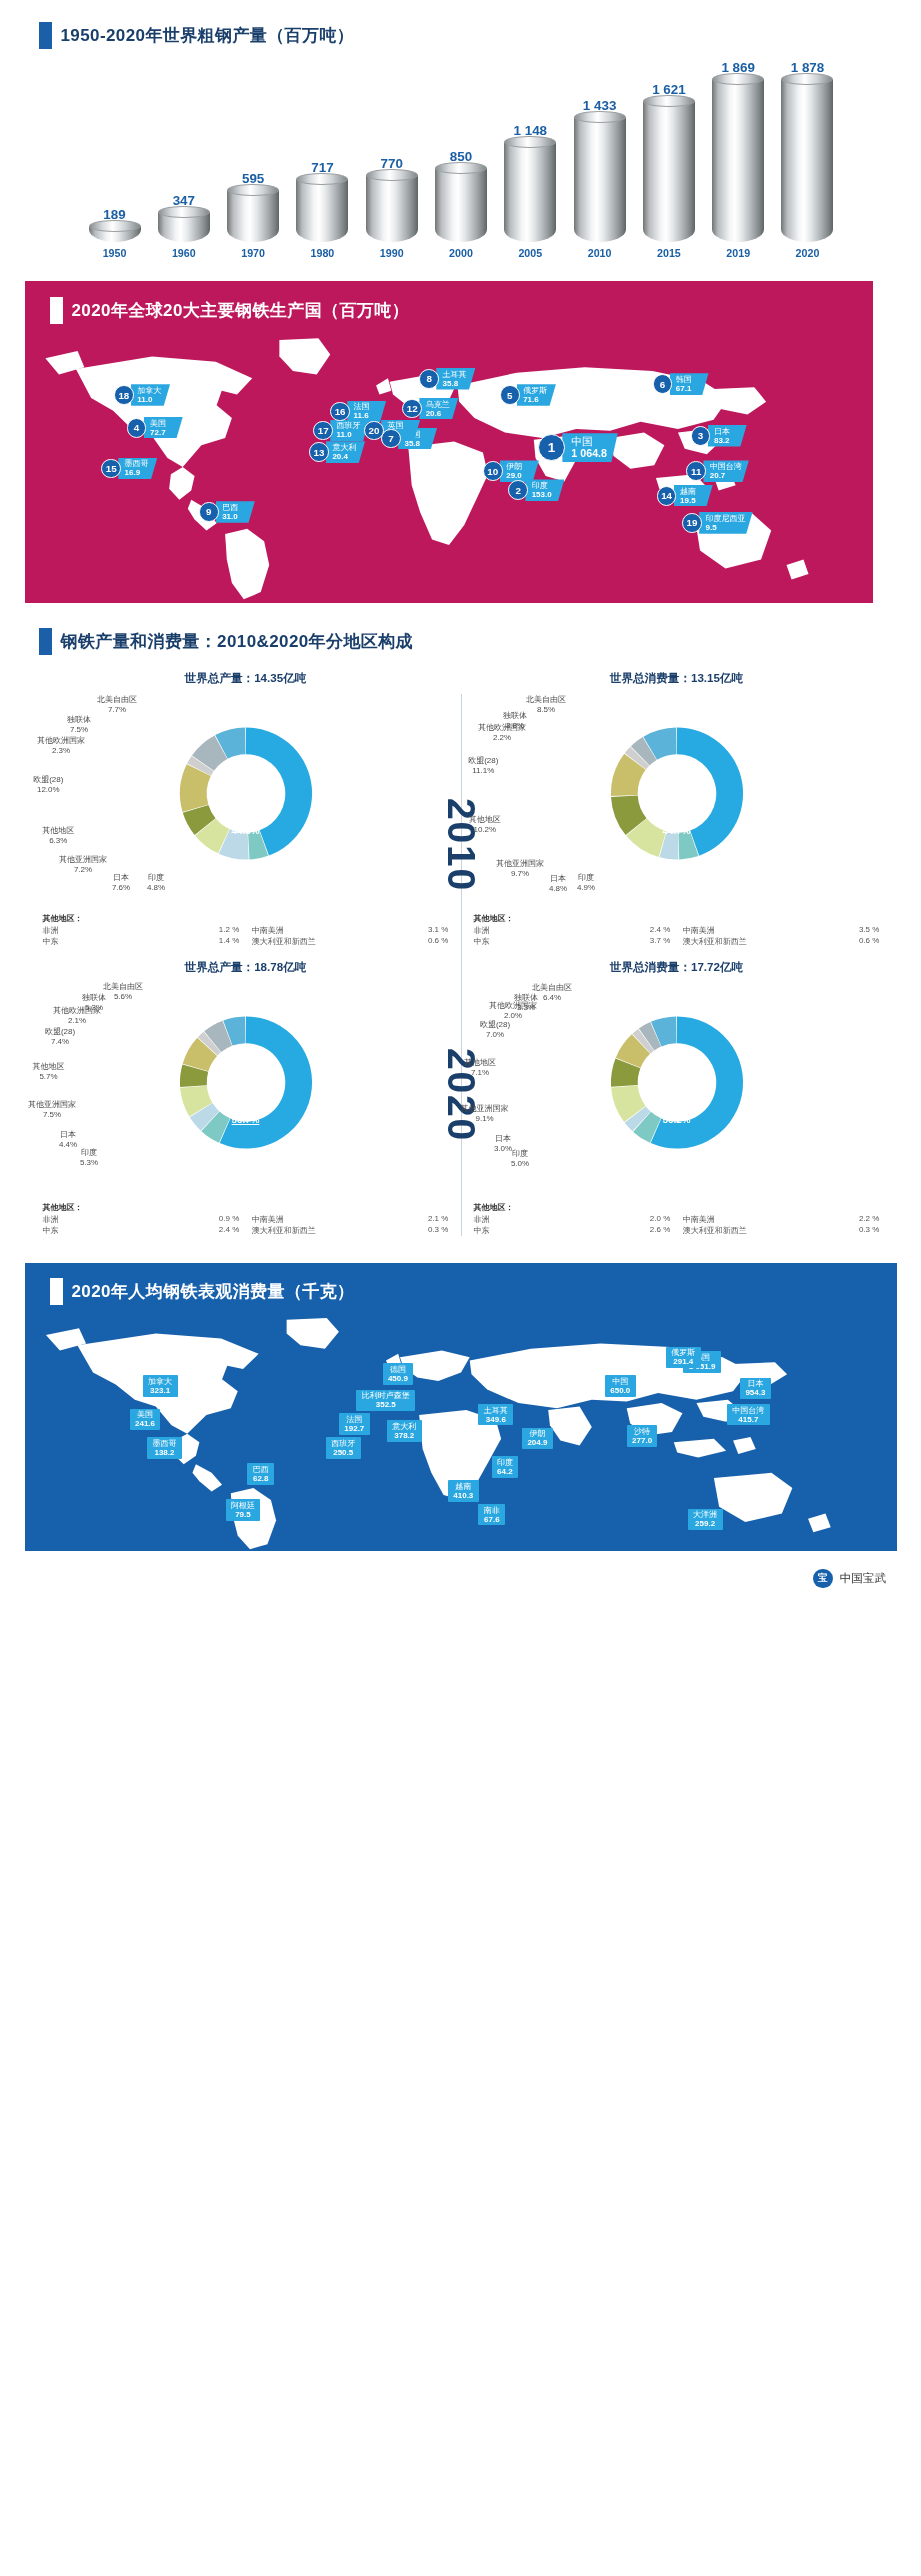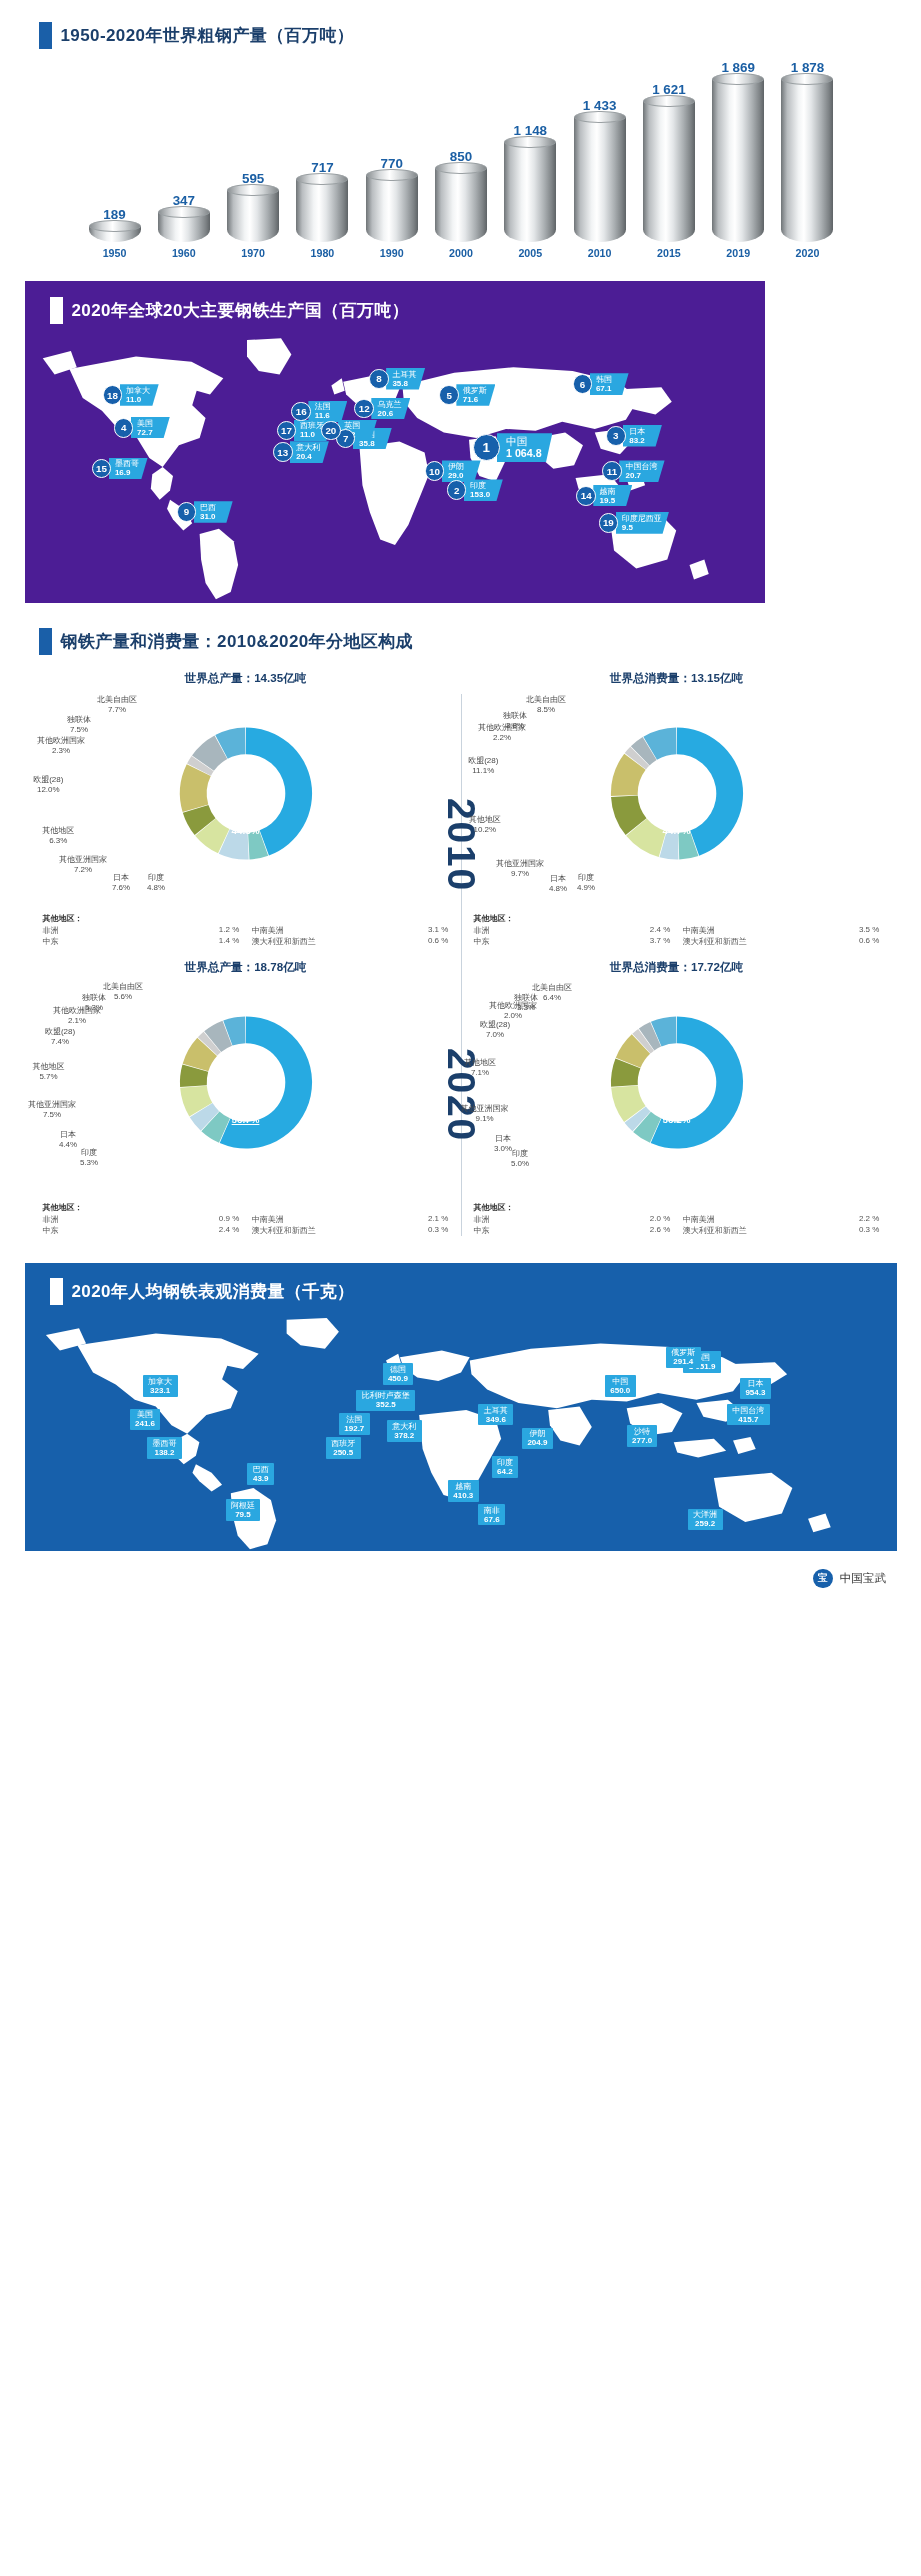--- a/index.html
+++ b/index.html
@@ -50,21 +50,21 @@
     border: 0.9px solid #9aa0a3;
   }
   .xlabels {
     display: flex; justify-content: center; gap: 14.3px; padding: 5.4px 36px 0 36px;
   }
   .xlabels div {
     width: 55px; text-align: center; font-size: 10.7px; color: #1b5fa4; font-weight: bold;
   }
 
   
-  #sec2 { background: #4c1d95; margin: 12.5px 25px 0 25px; width: 740px; height: 322px; position: relative; overflow: hidden; }
+  #sec2 { background: #be185d; margin: 12.5px 25px 0 25px; width: 848px; height: 322px; position: relative; overflow: hidden; }
   #sec2 .sec-title { padding-left: 25px; padding-top: 16px; }
   .mapbox { position: absolute; inset: 50px 0 0 0; }
   .mapbox svg { width: 100%; height: 100%; display: block; }
   .pin {
     position: absolute; display: flex; align-items: center; height: 19.7px;
   }
   .pin .num {
     width: 19.7px; height: 19.7px; border-radius: 50%; background: #1760ab;
     border: 1.8px solid #ffffff; color: #ffffff; font-size: 9.8px; font-weight: bold;
     display: flex; align-items: center; justify-content: center; z-index: 2;
@@ -610,21 +610,21 @@
           <path d="M790 194 L856 188 L880 206 L868 236 L826 246 L796 228 Z"></path>
           <path d="M898 242 L918 236 L924 252 L904 258 Z"></path>
         </g>
       </svg>
       <div id="tags">
           <div class="tag" style="left: 75.5%; top: 16%;">韩国<b>1 051.9</b></div>
           <div class="tag" style="left: 66.5%; top: 26%;">中国<b>650.0</b></div>
           <div class="tag" style="left: 13.5%; top: 26%;">加拿大<b>323.1</b></div>
           <div class="tag" style="left: 12%; top: 40%;">美国<b>241.6</b></div>
           <div class="tag" style="left: 14%; top: 52%;">墨西哥<b>138.2</b></div>
-          <div class="tag" style="left: 25.5%; top: 63%;">巴西<b>43.9</b></div>
+          <div class="tag" style="left: 25.5%; top: 63%;">巴西<b>62.8</b></div>
           <div class="tag" style="left: 23%; top: 78%;">阿根廷<b>79.5</b></div>
           <div class="tag" style="left: 38%; top: 32%;">比利时卢森堡<b>352.5</b></div>
           <div class="tag" style="left: 41%; top: 21%;">德国<b>450.9</b></div>
           <div class="tag" style="left: 41.5%; top: 45%;">意大利<b>378.2</b></div>
           <div class="tag" style="left: 34.5%; top: 52%;">西班牙<b>250.5</b></div>
           <div class="tag" style="left: 36%; top: 42%;">法国<b>192.7</b></div>
           <div class="tag" style="left: 52%; top: 38%;">土耳其<b>349.6</b></div>
           <div class="tag" style="left: 73.5%; top: 14%;">俄罗斯<b>291.4</b></div>
           <div class="tag" style="left: 82%; top: 27%;">日本<b>954.3</b></div>
           <div class="tag" style="left: 80.5%; top: 38%;">中国台湾<b>415.7</b></div>

